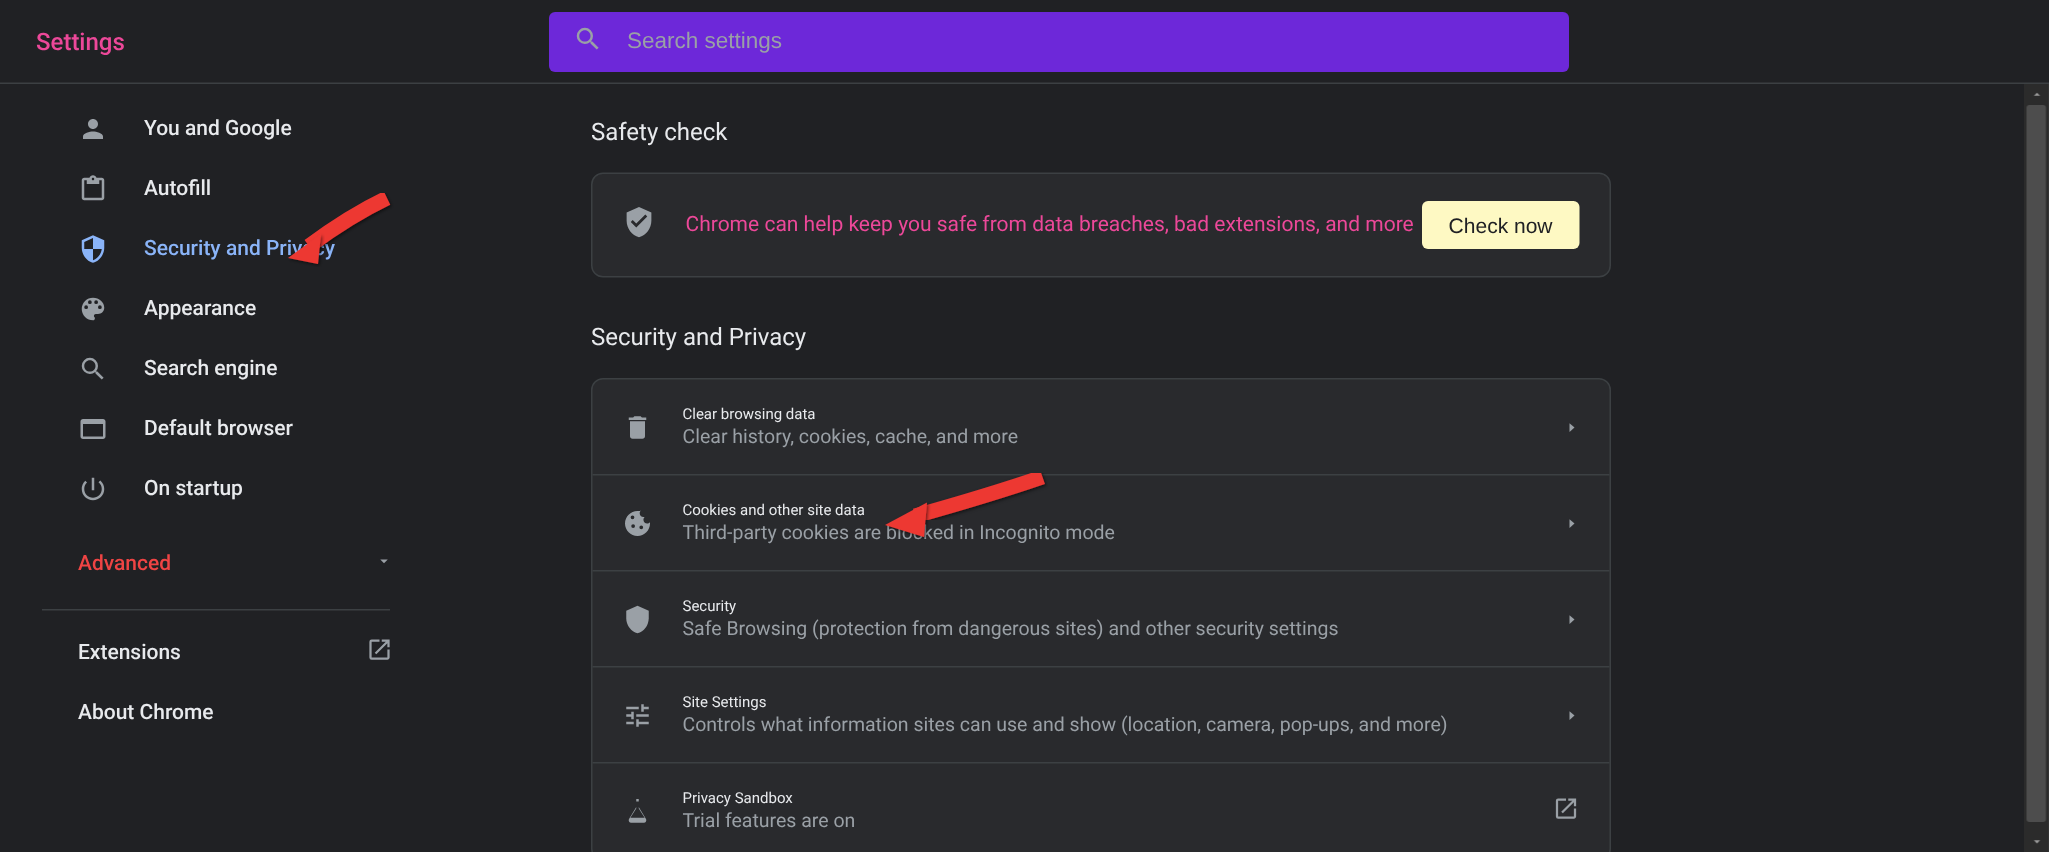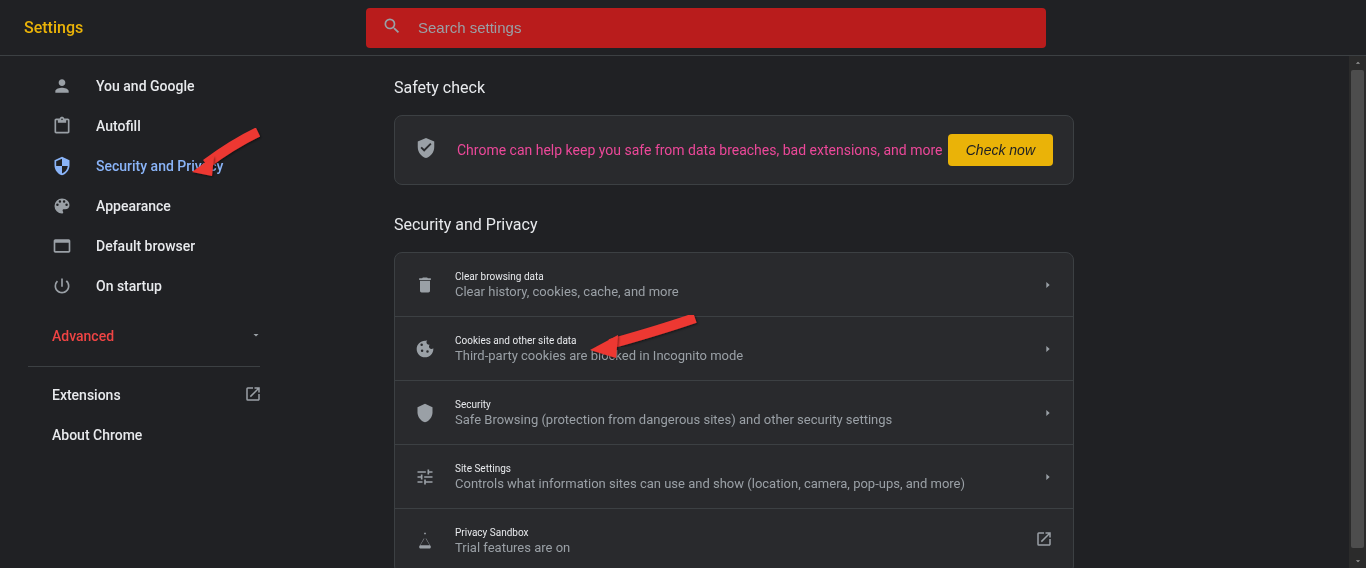--- a/index.html
+++ b/index.html
@@ -15,27 +15,27 @@
   .header {
     display: flex;
     align-items: center;
     height: 56px;
     border-bottom: 1px solid #3c4043;
     padding-left: 24px;
   }
   .header-title {
     font-size: 16px;
     font-weight: 500;
-    color: #eab308;
+    color: #ec4899;
     width: 280px;
   }
   .search-container {
     display: flex;
     align-items: center;
-    background: #b91c1c;
+    background: #6d28d9;
     border-radius: 4px;
     height: 40px;
     width: 680px;
     padding: 0 16px;
     margin-left: 62px;
   }
   .search-container svg { fill: #9aa0a6; }
   .search-input {
     background: transparent;
     border: none;
@@ -130,29 +130,28 @@
     padding: 18px 20px;
   }
   .safety-icon { color: #9aa0a6; margin-right: 20px; }
   .safety-icon svg { fill: currentColor; }
   .safety-text {
     flex: 1;
     font-size: 14px;
     color: #ec4899;
   }
   .check-now-btn {
-    background: #eab308;
+    background: #fef9c3;
     color: #202124;
     border: none;
     border-radius: 4px;
     padding: 8px 18px;
     font-size: 14px;
     font-weight: 500;
     cursor: pointer;
-    font-style: italic;
   }
   .list-row {
     display: flex;
     align-items: center;
     padding: 14px 20px;
     border-bottom: 1px solid #3c4043;
     cursor: pointer;
     min-height: 64px;
   }
   .list-row:last-child { border-bottom: none; }
@@ -249,20 +248,28 @@
 
     <div class="sidebar-item">
       <span class="sidebar-icon">
         <svg width="20" height="20" viewBox="0 0 24 24">
             <path d="M12 3a9 9 0 0 0 0 18c.83 0 1.5-.67 1.5-1.5 0-.39-.15-.74-.39-1.01-.23-.26-.38-.61-.38-.99 0-.83.67-1.5 1.5-1.5H16c2.76 0 5-2.24 5-5 0-4.42-4.03-8-9-8zM6.5 12a1.5 1.5 0 1 1 0-3 1.5 1.5 0 0 1 0 3zm3-4a1.5 1.5 0 1 1 0-3 1.5 1.5 0 0 1 0 3zm5 0a1.5 1.5 0 1 1 0-3 1.5 1.5 0 0 1 0 3zm3 4a1.5 1.5 0 1 1 0-3 1.5 1.5 0 0 1 0 3z"></path>
           </svg>
       </span>
       <span>Appearance</span>
     </div>
 
+    <div class="sidebar-item">
+      <span class="sidebar-icon">
+        <svg width="20" height="20" viewBox="0 0 24 24">
+            <path d="M15.5 14h-.79l-.28-.27A6.471 6.471 0 0016 9.5 6.5 6.5 0 109.5 16c1.61 0 3.09-.59 4.23-1.57l.27.28v.79l5 4.99L20.49 19l-4.99-5zm-6 0C7.01 14 5 11.99 5 9.5S7.01 5 9.5 5 14 7.01 14 9.5 11.99 14 9.5 14z"></path>
+          </svg>
+      </span>
+      <span>Search engine</span>
+    </div>
 
     <div class="sidebar-item">
       <span class="sidebar-icon">
         <svg width="20" height="20" viewBox="0 0 24 24">
             <path d="M20 4H4c-1.1 0-2 .9-2 2v12c0 1.1.9 2 2 2h16c1.1 0 2-.9 2-2V6c0-1.1-.9-2-2-2zm0 14H4V8h16v10z"></path>
           </svg>
       </span>
       <span>Default browser</span>
     </div>
 

